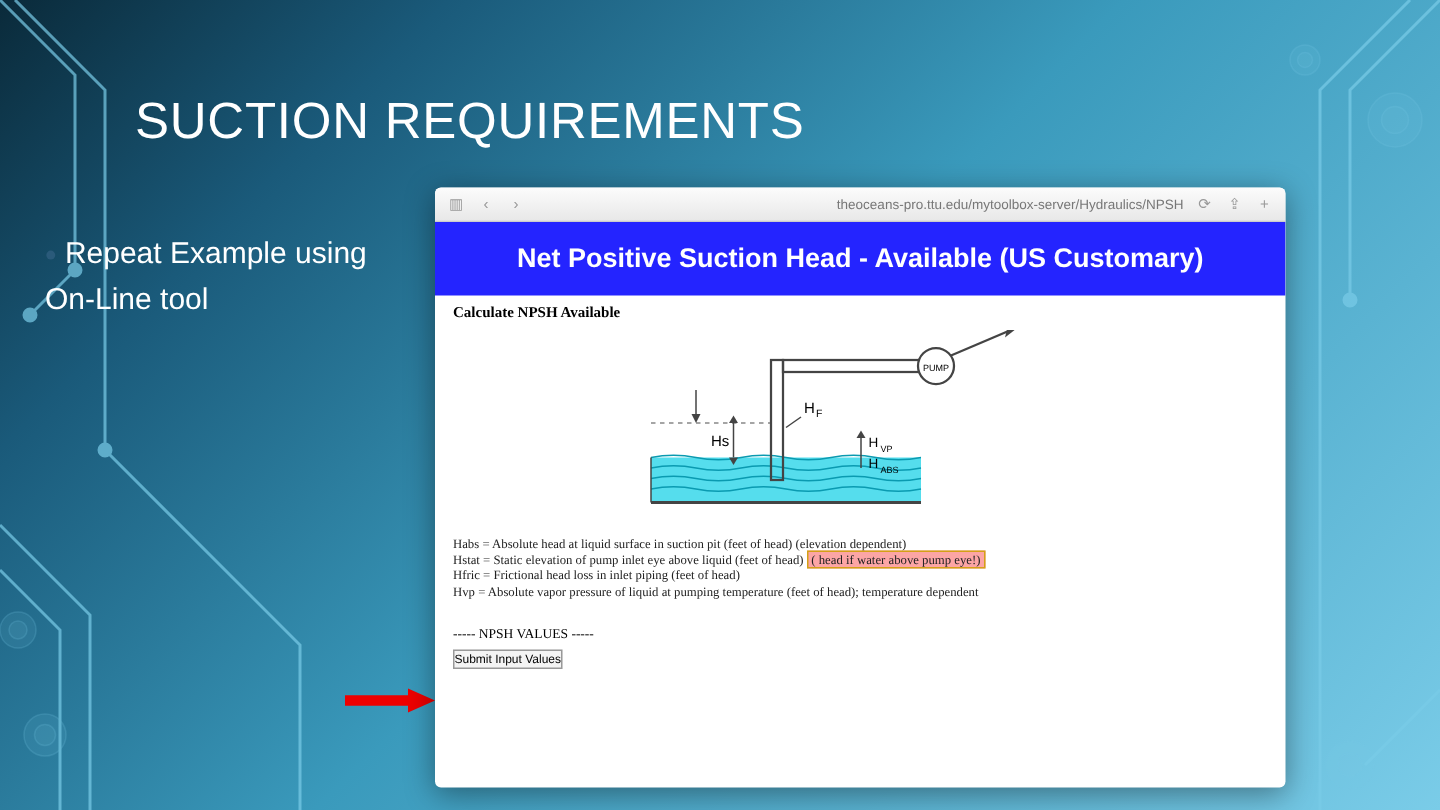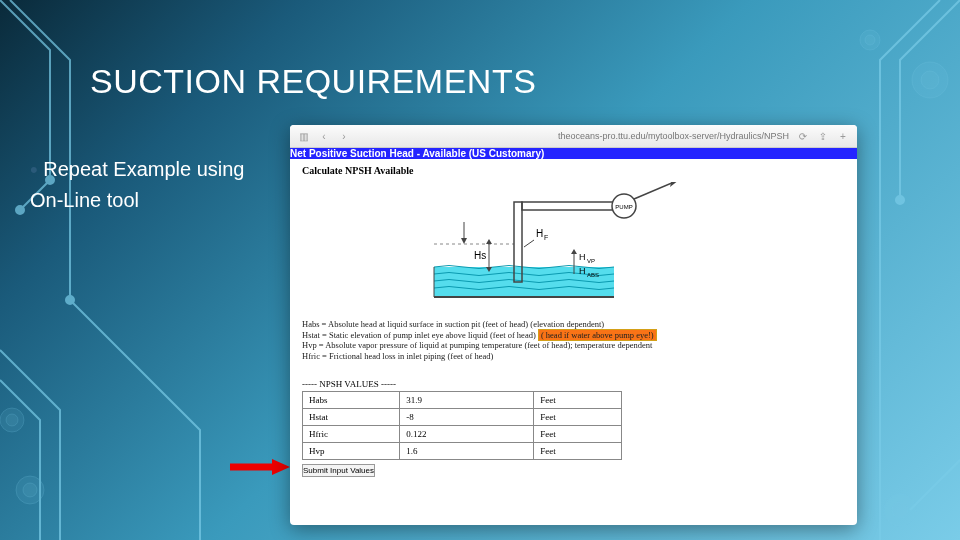--- a/index.html
+++ b/index.html
@@ -9,25 +9,25 @@
   .circuit{position:absolute;stroke:#7acce8;stroke-width:2;fill:none;opacity:.7}
   .dot{fill:rgba(120,200,230,.15);stroke:rgba(120,200,230,.3);stroke-width:1}
   .title{position:absolute;left:90px;top:62px;color:#fff;font-size:34px;font-weight:400;letter-spacing:.5px}
   .bullet{position:absolute;left:30px;top:155px;color:#fff;font-size:20px;max-width:250px;line-height:1.4}
   .bullet .dotb{color:#2a5a7a;font-size:22px;vertical-align:top}
   .browser{position:absolute;left:290px;top:125px;width:567px;height:400px;background:#fff;border-radius:4px;box-shadow:0 4px 20px rgba(0,0,0,.4);overflow:hidden;font-size:10px}
   .bbar{height:22px;background:linear-gradient(#fcfcfc,#e8e8e8);border-bottom:1px solid #ccc;display:flex;align-items:center;gap:8px;padding:0 8px;color:#888}
   .url{font-size:9px;color:#777}
   .bicon{width:12px;text-align:center;color:#999}
   .page{padding:0}
-  .banner{background:#2424ff;color:#fff;font-size:10px;font-weight:bold;padding:0 0;font-family:Arial}
+  .banner{background:#2424ff;color:#fff;text-align:center;font-size:18px;font-weight:bold;padding:14px 0;font-family:Arial}
   .sub{font-size:10px;font-weight:bold;margin:6px 12px;font-family:Liberation Serif, serif}
   .diagram{margin:4px auto;display:block}
   .defs{font-family:"Times New Roman",serif;font-size:8.5px;line-height:1.25;margin:17px 12px;color:#222}
-  .defs .hilite{border:1px solid #d4a017;background:#f97316;padding:0 2px}
+  .defs .hilite{border:1px solid #d4a017;background:#fca5a5;padding:0 2px}
   .sect{font-family:"Times New Roman",serif;font-size:9px;margin:6px 12px 2px}
   table.in{border-collapse:collapse;margin:0 12px;font-family:"Times New Roman",serif;font-size:9px;width:320px}
   table.in td{border:1px solid #888;padding:2px 6px;height:12px}
   table.in td:nth-child(1){width:90px}
   table.in td:nth-child(2){width:130px}
   table.in td:nth-child(3){width:80px}
   .btn{margin:4px 12px;font-size:8px;padding:1px 0;border:1px solid #999;background:#f4f4f4;display:inline-block;font-family:Arial}
   .arrow{position:absolute;left:230px;top:457px}
 </style>
 </head>
@@ -122,45 +122,21 @@
         <line x1="150" y1="72" x2="150" y2="92" stroke="#444"></line>
         <polygon points="147,72 153,72 150,67" fill="#444"></polygon>
 
         <line x1="40" y1="40" x2="40" y2="58" stroke="#444"></line>
         <polygon points="37,56 43,56 40,62" fill="#444"></polygon>
       </svg>
 
       <div class="defs">
         <div>Habs = Absolute head at liquid surface in suction pit (feet of head) (elevation dependent)</div>
         <div>Hstat = Static elevation of pump inlet eye above liquid (feet of head) <span class="hilite">( head if water above pump eye!)</span></div>
+        <div>Hfric = Frictional head loss in inlet piping (feet of head)</div>
         <div>Hvp = Absolute vapor pressure of liquid at pumping temperature (feet of head); temperature dependent</div>
-        <div>Hfric = Frictional head loss in inlet piping (feet of head)</div>
       </div>
 
       <div class="sect">----- NPSH VALUES -----</div>
-      <table class="in">
-        <tbody>
-            <tr>
-              <td>Habs</td>
-              <td>31.9</td>
-              <td>Feet</td>
-            </tr>
-        <tr>
-              <td>Hstat</td>
-              <td>-8</td>
-              <td>Feet</td>
-            </tr>
-        <tr>
-              <td>Hfric</td>
-              <td>0.122</td>
-              <td>Feet</td>
-            </tr>
-        <tr>
-              <td>Hvp</td>
-              <td>1.6</td>
-              <td>Feet</td>
-            </tr>
-      </tbody>
-        </table>
       <span class="btn">Submit Input Values</span>
     </div>
   </div>
 </div>
 
 </body></html>

